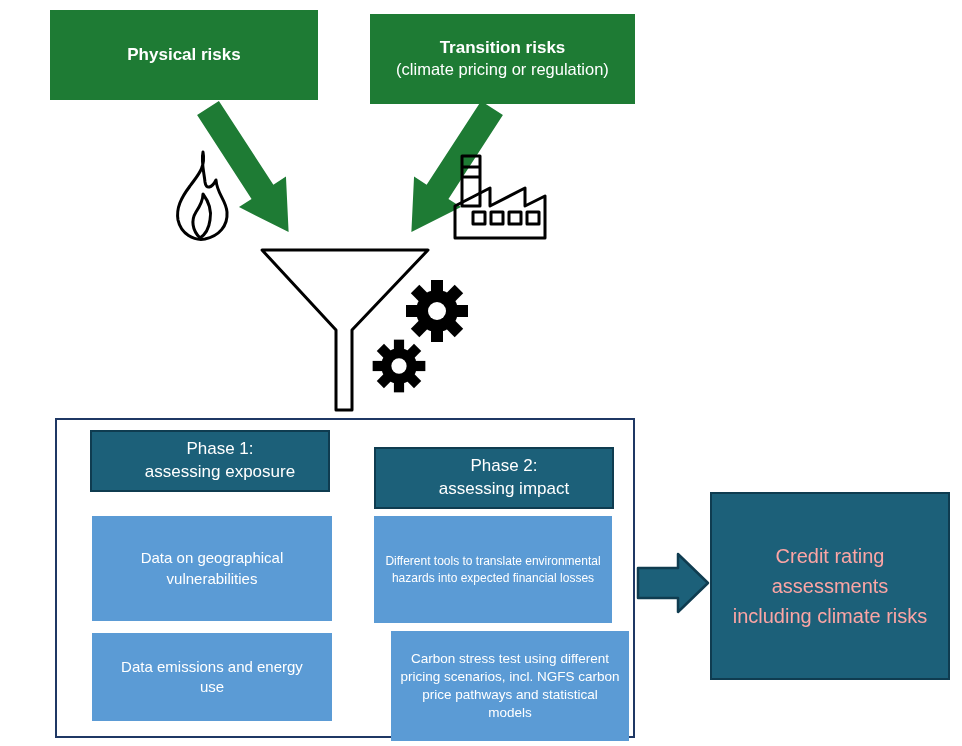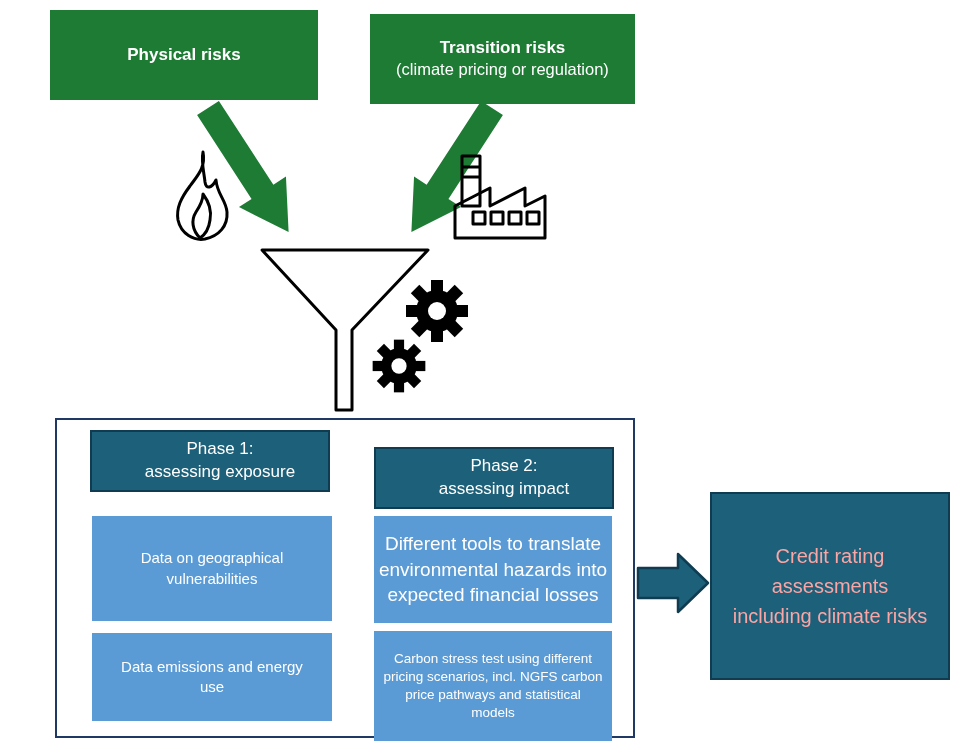--- a/index.html
+++ b/index.html
@@ -38,22 +38,22 @@
   .phase1-header{left:33px;top:10px;width:240px;height:62px;}
   .phase2-header{left:317px;top:10px;width:240px;height:62px;margin-top:17px;}
 
   .data-box{
     position:absolute;background:var(--light-blue,#5B9BD5);color:#fff;
     border-radius:0;display:flex;align-items:center;justify-content:center;
     text-align:center;padding:8px 16px;line-height:1.35;margin-top:9px;
   }
   .p1-item1{left:35px;top:87px;width:240px;height:105px;font-size:15px;}
   .p1-item2{left:35px;top:204px;width:240px;height:88px;font-size:15px;}
-  .p2-item1{left:317px;top:87px;width:238px;height:107px;font-size:19px;padding:6px 2px;}
-  .p2-item2{left:317px;top:202px;width:238px;height:110px;font-size:13.5px;padding:14px 8px;}
+  .p2-item1{left:317px;top:87px;width:238px;height:107px;font-size:12px;padding:6px 2px;}
+  .p2-item2{left:334px;top:202px;width:238px;height:110px;font-size:13.5px;padding:14px 8px;}
 
   .credit-box{
     position:absolute;z-index:2;left:710px;top:492px;width:240px;height:188px;
     background:var(--teal,#1C6079);border:2.5px solid var(--teal-border,#0F3C50);
     color:#fca5a5;display:flex;align-items:center;justify-content:center;
     text-align:center;font-size:20px;line-height:1.5;padding:10px 18px;
   }
 </style>
 </head>
 <body>

